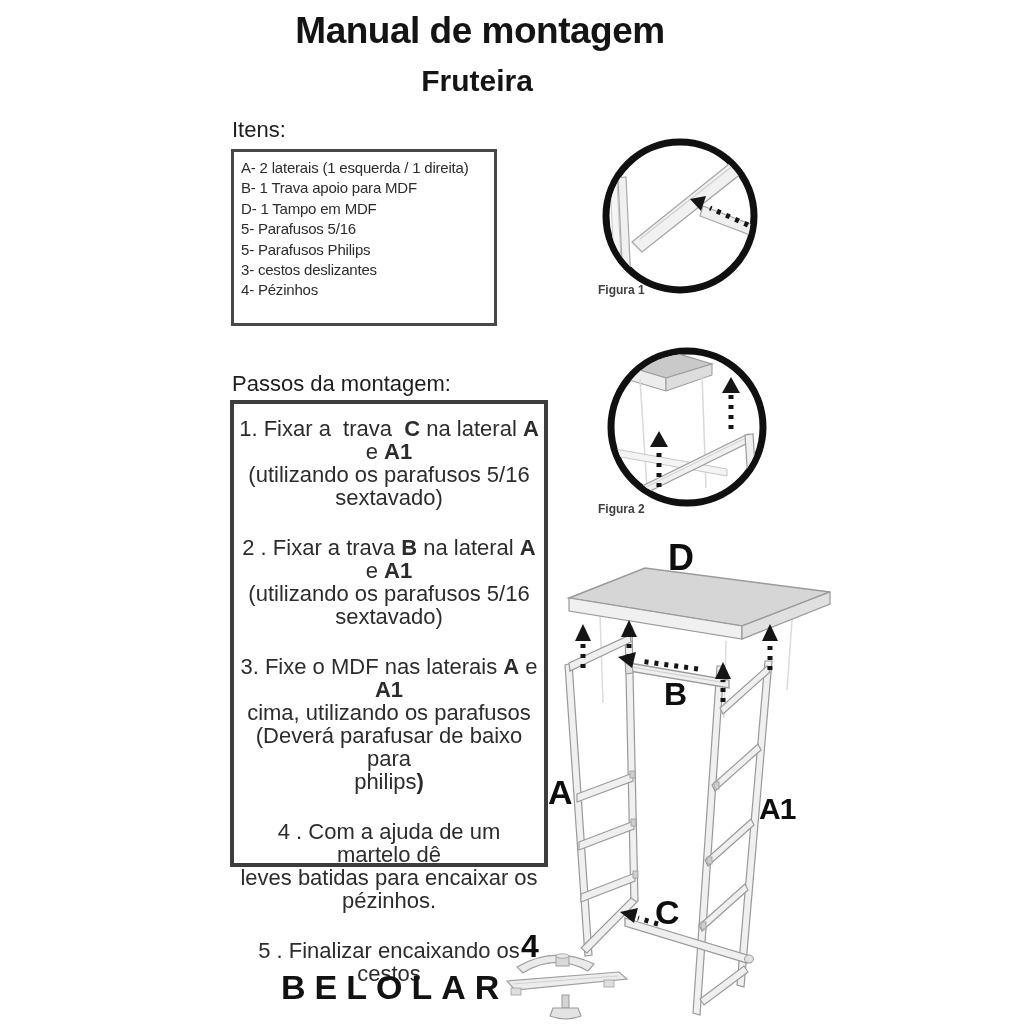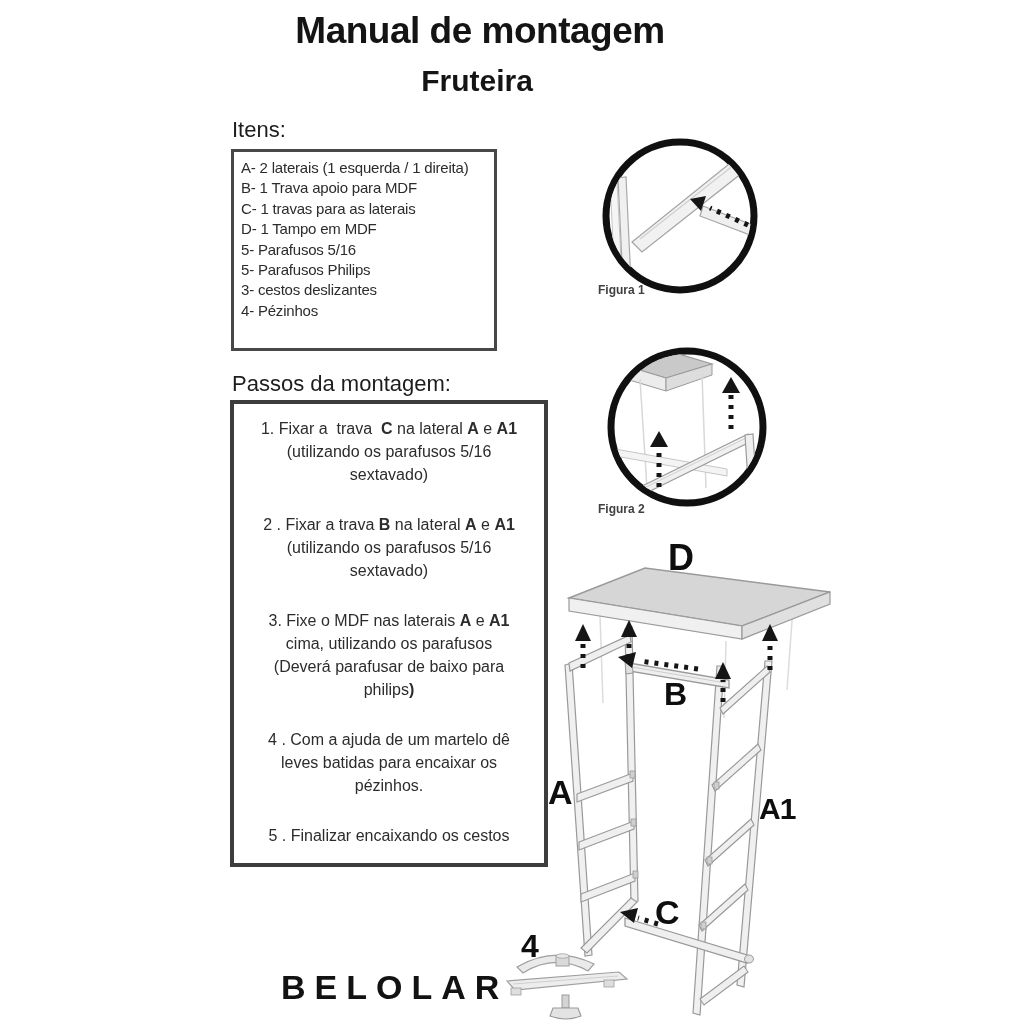--- a/index.html
+++ b/index.html
@@ -7,27 +7,27 @@
   .page{position:relative;width:1024px;height:1024px;background:#fff;overflow:hidden;
         font-family:"Liberation Sans","DejaVu Sans",sans-serif;color:#1b1b1b;}
   .abs{position:absolute;}
   .title{top:10px;left:0;width:960px;text-align:center;font-size:37px;font-weight:700;
          letter-spacing:-.5px;color:#141414;z-index:2;}
   .subtitle{top:64px;left:0;width:954px;text-align:center;font-size:30px;font-weight:700;
             color:#141414;z-index:2;}
   .section-heading{font-size:22px;font-weight:400;color:#1d1d1d;z-index:2;}
   .items-heading{top:117px;left:232px;}
   .steps-heading{top:371px;left:232px;}
-  .items-box{top:149px;left:231px;width:266px;height:202px;border:3px solid #484848;
+  .items-box{top:149px;left:231px;width:266px;height:177px;border:3px solid #484848;
              padding:6px 0 8px 7px;z-index:2;background:transparent;}
   .item-line{font-size:15px;line-height:20.4px;letter-spacing:-.2px;color:#2c2c2c;white-space:nowrap;}
   .steps-box{top:400px;left:230px;width:318px;height:467px;border:4px solid #3d3d3d;
              padding:13px 4px 0 4px;text-align:center;z-index:2;}
   .step{margin-bottom:27px;}
-  .step-line{font-size:16px;line-height:23px;color:#2c2c2c;white-space:pre-wrap;}
+  .step-line{font-size:22px;line-height:23px;color:#2c2c2c;white-space:pre-wrap;}
   .step-line .bold{font-weight:700;}
   .figure-caption{font-size:12px;color:#404040;z-index:2;font-weight:bold;}
   .fig1-caption{top:283px;left:598px;}
   .fig2-caption{top:502px;left:598px;}
   .diagram-label{font-weight:700;color:#0e0e0e;z-index:2;line-height:1;}
   .label-d{top:540px;left:668px;font-size:36px;}
   .label-b{top:678px;left:664px;font-size:32px;}
   .label-a{top:775px;left:548px;font-size:34px;}
   .label-a1{top:794px;left:759px;font-size:30px;letter-spacing:-1px;}
   .label-c{top:895px;left:655px;font-size:34px;}
@@ -180,21 +180,20 @@
   </svg>
 
   <div class="abs subtitle">Fruteira</div>
   <div class="abs title">Manual de montagem</div>
 
   <div class="abs section-heading items-heading">Itens:</div>
   <div class="abs items-box">
     <div>
         <div class="item-line">A- 2 laterais (1 esquerda / 1 direita)</div>
         <div class="item-line">B- 1 Trava apoio para MDF</div>
-        <div class="item-line">C- 1 travas para as laterais</div>
         <div class="item-line">D- 1 Tampo em MDF</div>
         <div class="item-line">5- Parafusos 5/16</div>
         <div class="item-line">5- Parafusos Philips</div>
         <div class="item-line">3- cestos deslizantes</div>
         <div class="item-line">4- Pézinhos</div>
       </div>
   </div>
 
   <div class="abs section-heading steps-heading">Passos da montagem:</div>
   <div class="abs steps-box">

